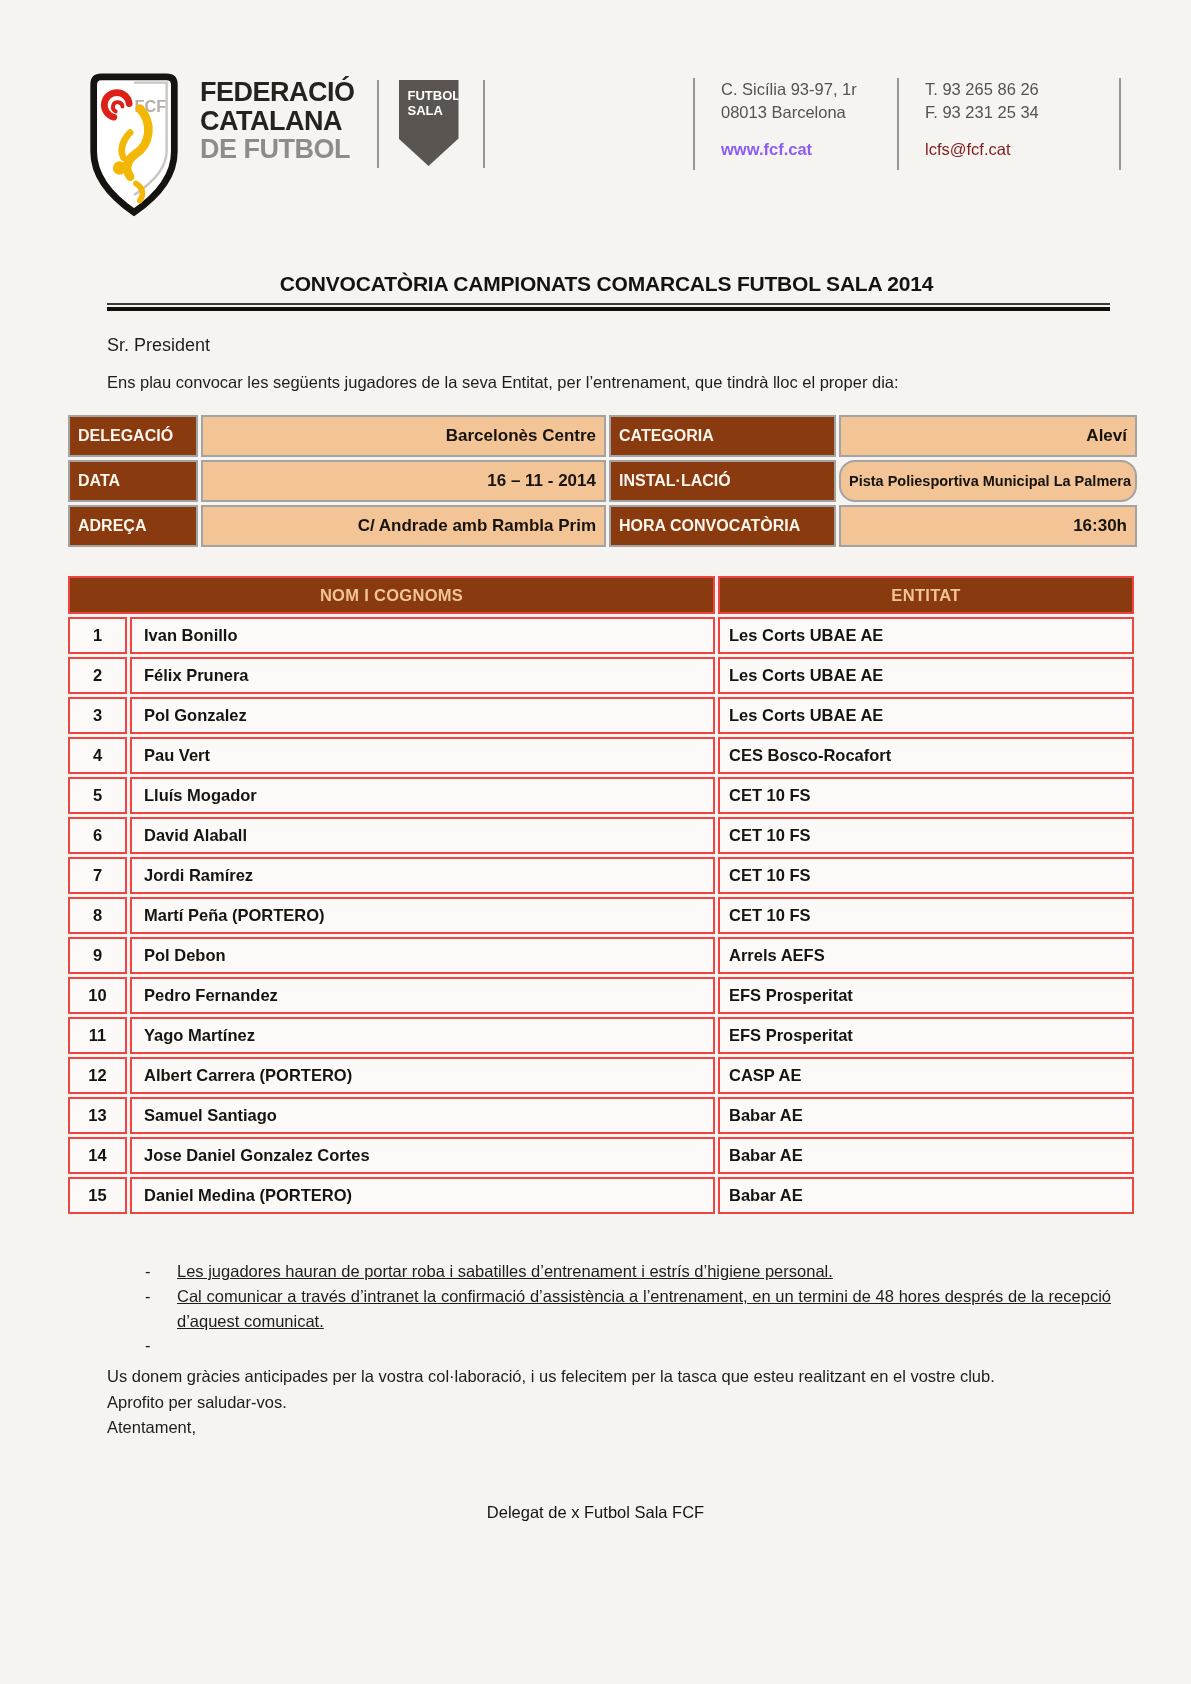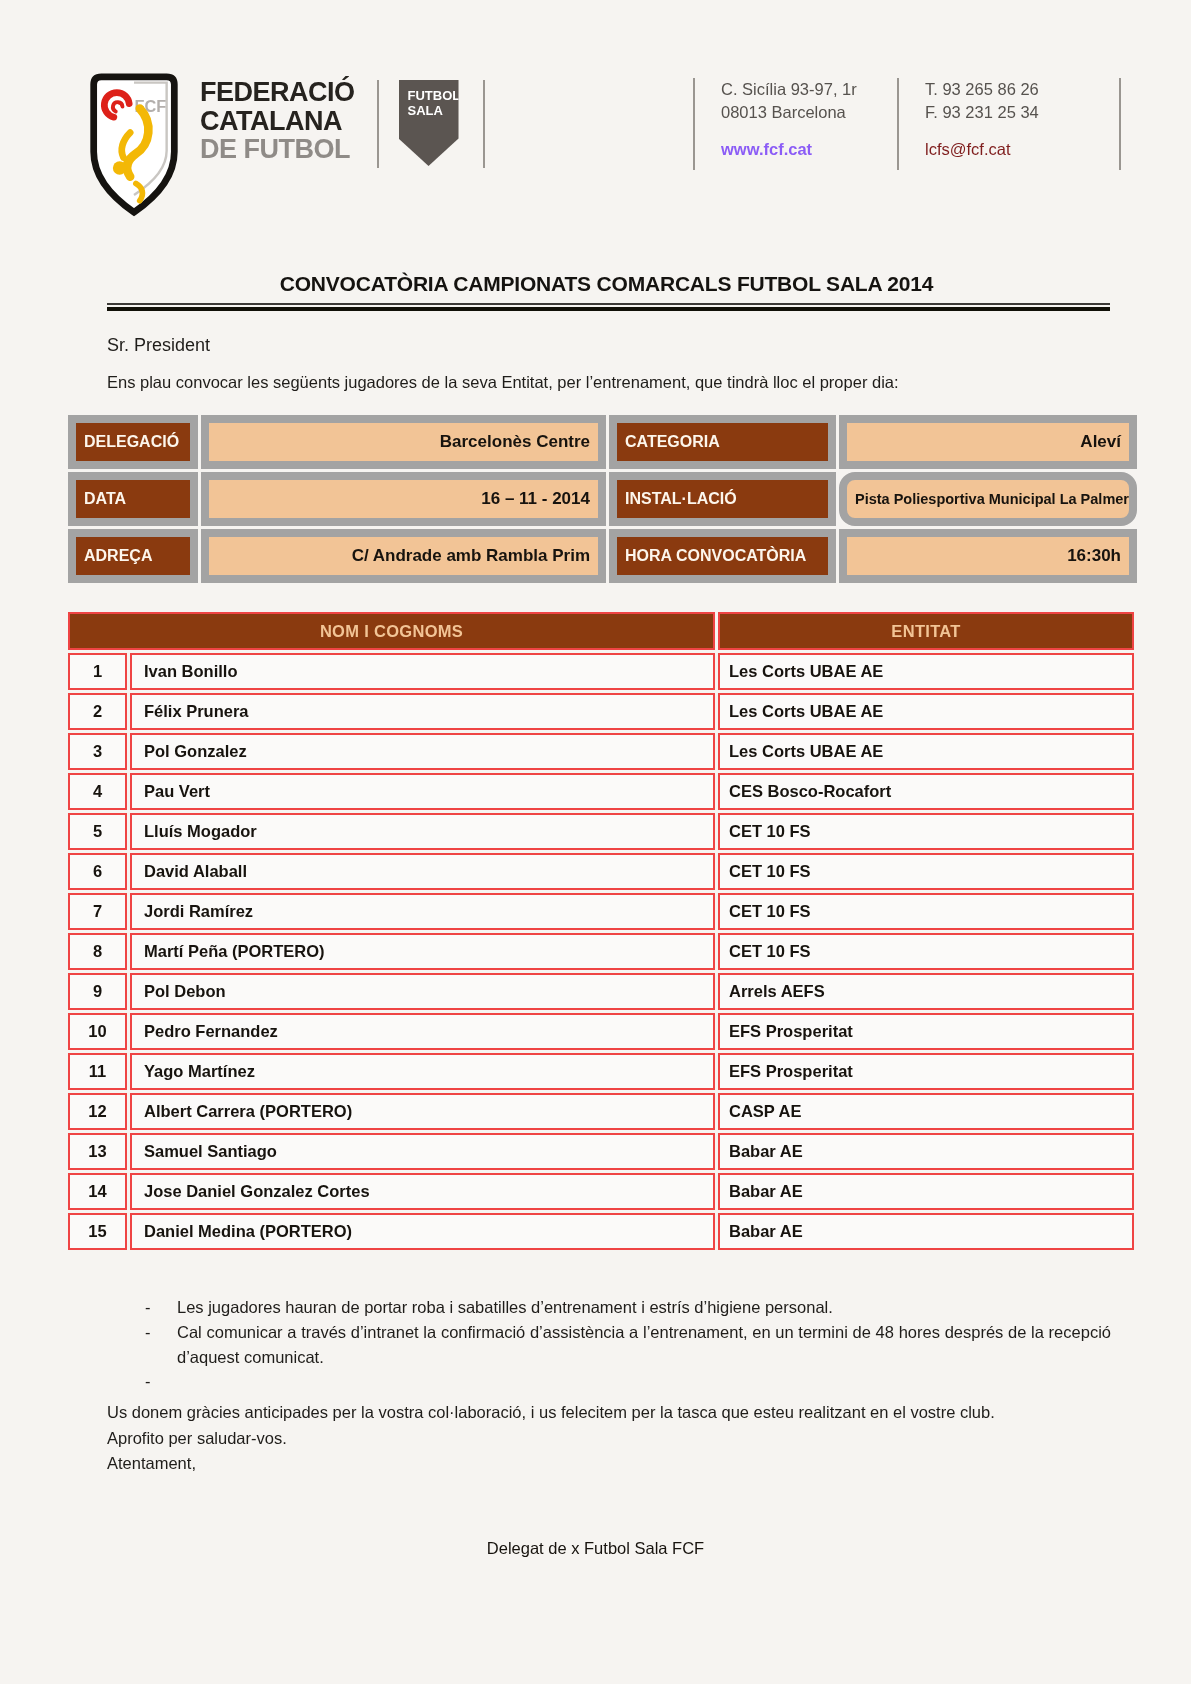--- a/index.html
+++ b/index.html
@@ -50,21 +50,21 @@
     height:2px;
     border-top:2px solid #3c3a37;
     border-bottom:4px solid #111008;
   }
   .greeting{margin:24px 85px 0 107px;font-size:18px;}
   .intro{margin:17px 85px 0 107px;font-size:16.5px;}
   
   table{border-collapse:separate;border-spacing:3px;table-layout:fixed;}
   .info-table{width:1066px;margin:20px 0 0 65px;}
   .info-table td{
-    border:8px solid #a3a3a3;
+    border:2px solid #a3a3a3;
     height:38px;
     font-weight:bold;
     padding:0 8px;
     overflow:hidden;white-space:nowrap;margin-left:21px;
   }
   .info-label{background:#8a3a0f;color:#fdf6ec;font-size:16px;text-align:left;padding-left:10px;}
   .info-value{background:#f2c496;color:#17130e;font-size:17px;text-align:right;}
   .info-table tr:nth-child(2) td.cell-value2{font-size:14.5px;border-radius:16px;}
   .roster-table{width:1066px;margin:23px 0 0 65px;}
   .roster-table td{
@@ -80,21 +80,21 @@
     background:#fbfaf9;color:#17130e;
     height:31px;font-size:16.5px;
   }
   .cell-num{text-align:center;}
   .cell-name{padding-left:12px;}
   .cell-entity{padding-left:9px;}
   
   .notes{margin:42px 80px 0 145px;font-size:16.5px;line-height:1.5;}
   .note-row{display:flex;}
   .note-dash{flex:0 0 32px;}
-  .note-text{flex:1 1 auto;}
+  .note-text{flex:1 1 auto;text-decoration:underline;}
   .note-row.justify .note-text{text-align:justify;}
   .closing{margin:6px 85px 0 107px;font-size:16.5px;line-height:1.55;}
   .closing p{margin:0;}
   .signature{margin-top:62px;text-align:center;font-size:16.5px;color:#17130e;}
 </style>
 </head>
 <body>
 
 <div class="page">
 

